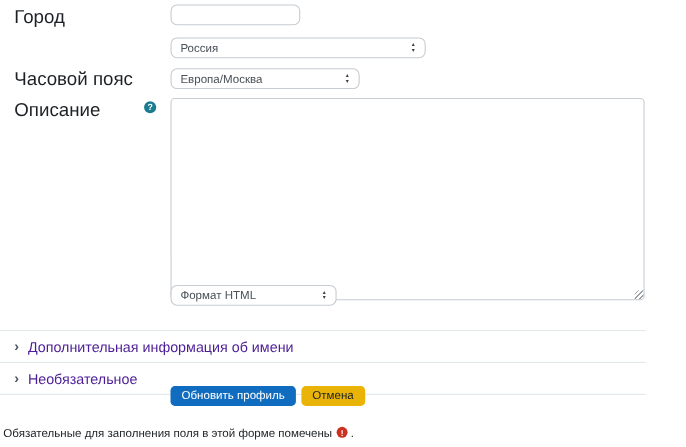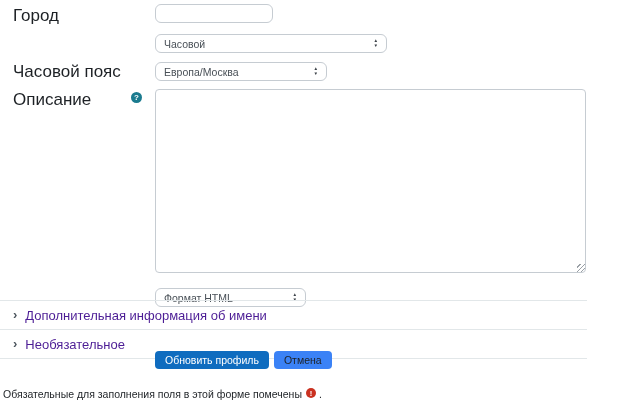--- a/index.html
+++ b/index.html
@@ -150,21 +150,21 @@
     height: 18px;
     border: none;
     border-radius: 4px;
     font-family: "Liberation Sans", "DejaVu Sans", sans-serif;
     font-size: 10.5px;
     line-height: 18px;
     padding: 0 10px;
     cursor: pointer;
   }
   .btn-primary { color: #fff; }
-  .btn-secondary { background: #3b82f6; color: #1d2125; }
+  .btn-secondary { background: #eab308; color: #1d2125; }
   .footer-note {
     position: absolute;
     left: 3px;
     top: 388px;
     font-size: 10.5px;
     color: #1d2125;
     display: flex;
     align-items: flex-start;
     white-space: nowrap;
   }
@@ -183,42 +183,42 @@
 </style>
 </head>
 <body>
 
 <div class="page">
 
   <label class="field-label" style="top:9px">Город</label>
   <input class="text-input" type="text" value="" style="">
 
   <div class="select" style="top:34px;width:232px">
-    <span class="sel-value">Часовой</span>
+    <span class="sel-value">Россия</span>
     <span class="sel-arrows">
       <span>▲</span>
       <span>▼</span>
     </span>
   </div>
 
   <label class="field-label" style="top:65px">Часовой пояс</label>
   <div class="select" style="top:62px;width:172px">
     <span class="sel-value">Европа/Москва</span>
     <span class="sel-arrows">
       <span>▲</span>
       <span>▼</span>
     </span>
   </div>
 
   <label class="field-label" style="top:93px">Описание</label>
   <span class="help-icon" id="help-icon" style="background: rgb(27, 123, 143);">?</span>
   <textarea class="desc-textarea" style=""></textarea>
   <span class="resize-handle"></span>
 
-  <div class="select" style="top:288px;width:151px">
+  <div class="select" style="top:259px;width:151px">
     <span class="sel-value">Формат HTML</span>
     <span class="sel-arrows">
       <span>▲</span>
       <span>▼</span>
     </span>
   </div>
 
   <div class="divider" style="top:300px"></div>
 
   <div class="section-row" style="top:304px">

